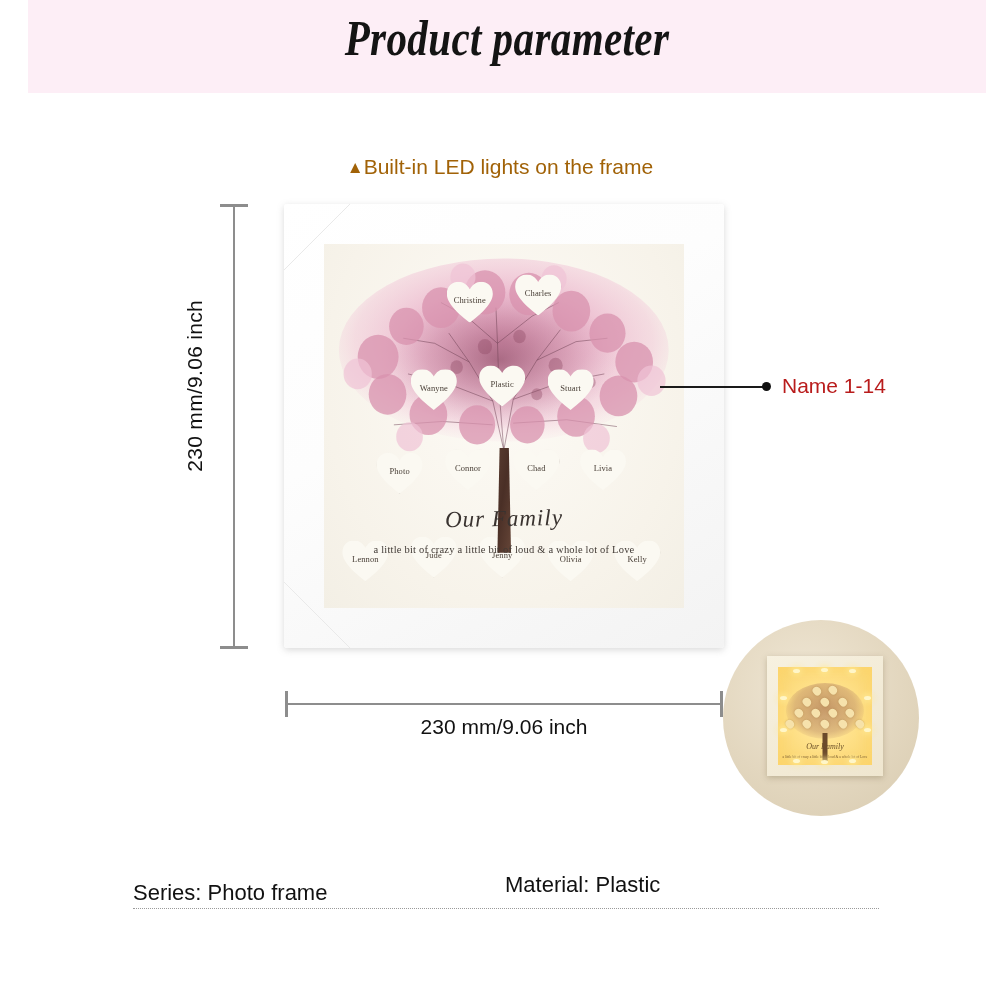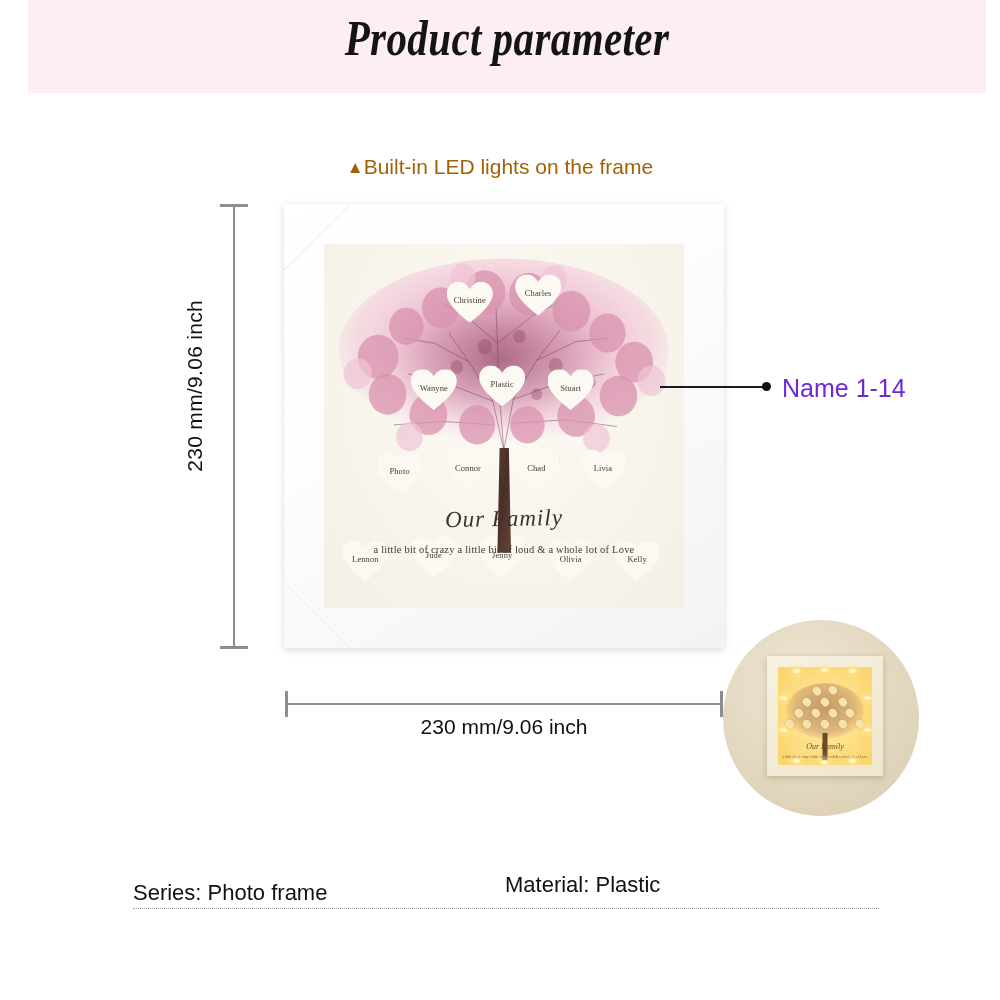--- a/index.html
+++ b/index.html
@@ -143,21 +143,21 @@
   }
 
   
   .callout-line{
     position:absolute;left:660px;top:386px;width:105px;height:1.6px;background:#1a1a1a;
   }
   .callout-dot{
     position:absolute;left:762px;top:382px;width:9px;height:9px;border-radius:50%;background:#111;
   }
   .callout-label{
-    position:absolute;left:782px;top:374px;font-size:25px;color:#6d28d9;white-space:nowrap;
+    position:absolute;left:782px;top:374px;font-size:21px;color:#b91c1c;white-space:nowrap;
   }
 
   
   .inset-circle{
     position:absolute;left:723px;top:620px;width:196px;height:196px;border-radius:50%;
     background:radial-gradient(circle at 42% 34%, #efe6d4 0%, #e3d7bf 55%, #d8cbb0 100%);
     overflow:hidden;
   }
   .inset-frame{
     position:absolute;left:44px;top:36px;width:116px;height:120px;

